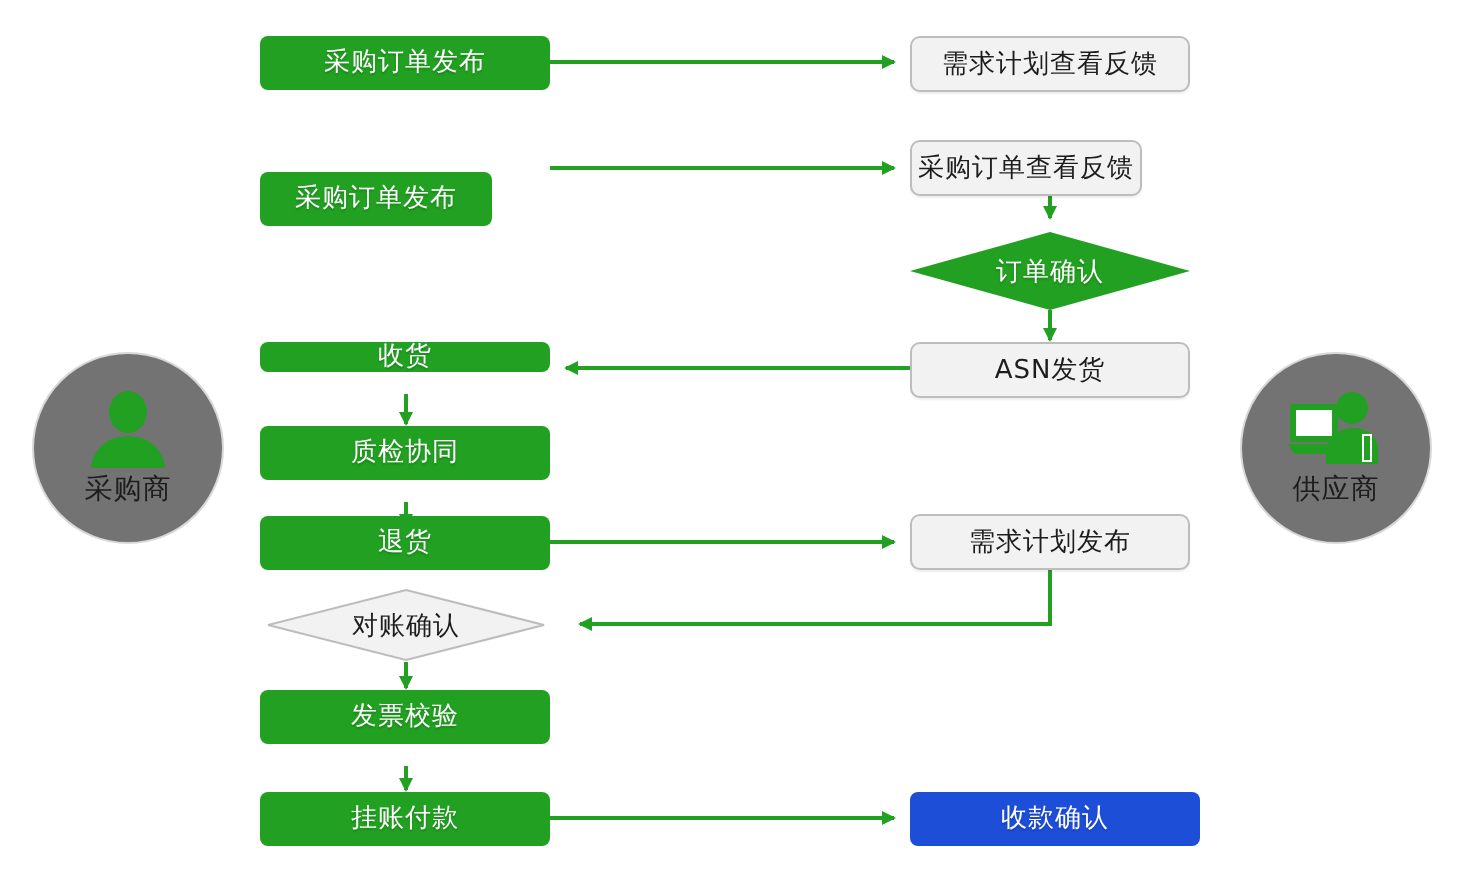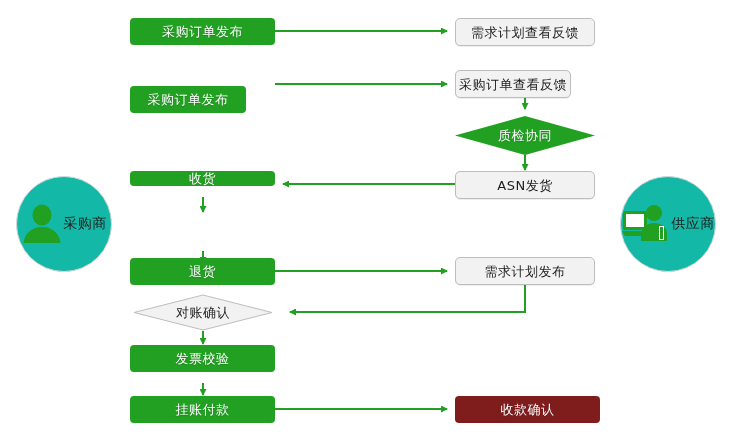--- a/index.html
+++ b/index.html
@@ -38,21 +38,21 @@
     z-index: 3;
     white-space: nowrap;
   }
   .node-green {
     background: #22a022;
     color: #ffffff;
     border-radius: 4px;
     text-shadow: 0 1px 1px rgba(0,0,0,0.18);
   }
   .node-red {
-    background: #7f1d1d;
+    background: #1d4ed8;
     color: #ffffff;
     border-radius: 4px;
     text-shadow: 0 1px 1px rgba(0,0,0,0.18);
   }
   .node-gray {
     background: #f2f2f2;
     color: #1d1d1d;
     border: 1px solid #bdbdbd;
     border-radius: 5px;
     box-shadow: 0 1px 1px rgba(0,0,0,0.07);
@@ -89,24 +89,25 @@
   .diamond-gray .dlabel {
     color: #1d1d1d;
   }
 
   
   .actor {
     position: absolute;
     width: 96px;
     height: 96px;
     border-radius: 50%;
-    background: #14b8a6;
+    background: #737373;
     border: 1px solid #d8d8d8;
     box-sizing: border-box;
     display: flex;
+    flex-direction: column;
     align-items: center;
     justify-content: center;
     z-index: 3;
   }
   .actor .actor-icon {
     display: block;
     line-height: 0;
     margin-bottom: 1px;
   }
   .actor .actor-label {
@@ -188,20 +189,23 @@
   </div>
 
   <div class="node node-green" style="left:130px; top:71px; width:116px; height:27px;margin-top:15px;">
     <span>采购订单发布</span>
   </div>
 
   <div class="node node-green" style="left:130px; top:171px; width:145px; height:15px;">
     <span>收货</span>
   </div>
 
+  <div class="node node-green" style="left:130px; top:213px; width:145px; height:27px;">
+    <span>质检协同</span>
+  </div>
 
   <div class="node node-green" style="left:130px; top:258px; width:145px; height:27px;">
     <span>退货</span>
   </div>
 
   <div class="diamond diamond-gray" style="left:133px; top:294px; width:140px; height:37px;">
     <svg width="140" height="37" viewBox="0 0 140 37" xmlns="http://www.w3.org/2000/svg">
       <polygon points="70,1 139,18.5 70,36 1,18.5" fill="#f2f2f2" stroke="#bdbdbd" stroke-width="1"></polygon>
     </svg>
     <span class="dlabel">对账确认</span>
@@ -220,21 +224,21 @@
   </div>
 
   <div class="node node-gray" style="left:455px; top:70px; width:116px; height:28px;">
     <span>采购订单查看反馈</span>
   </div>
 
   <div class="diamond diamond-green" style="left:455px; top:116px; width:140px; height:39px;">
     <svg width="140" height="39" viewBox="0 0 140 39" xmlns="http://www.w3.org/2000/svg">
       <polygon points="70,0 140,19.5 70,39 0,19.5" fill="#22a022"></polygon>
     </svg>
-    <span class="dlabel">质检协同</span>
+    <span class="dlabel">订单确认</span>
   </div>
 
   <div class="node node-gray" style="left:455px; top:171px; width:140px; height:28px;">
     <span>ASN发货</span>
   </div>
 
   <div class="node node-gray" style="left:455px; top:257px; width:140px; height:28px;">
     <span>需求计划发布</span>
   </div>
 

